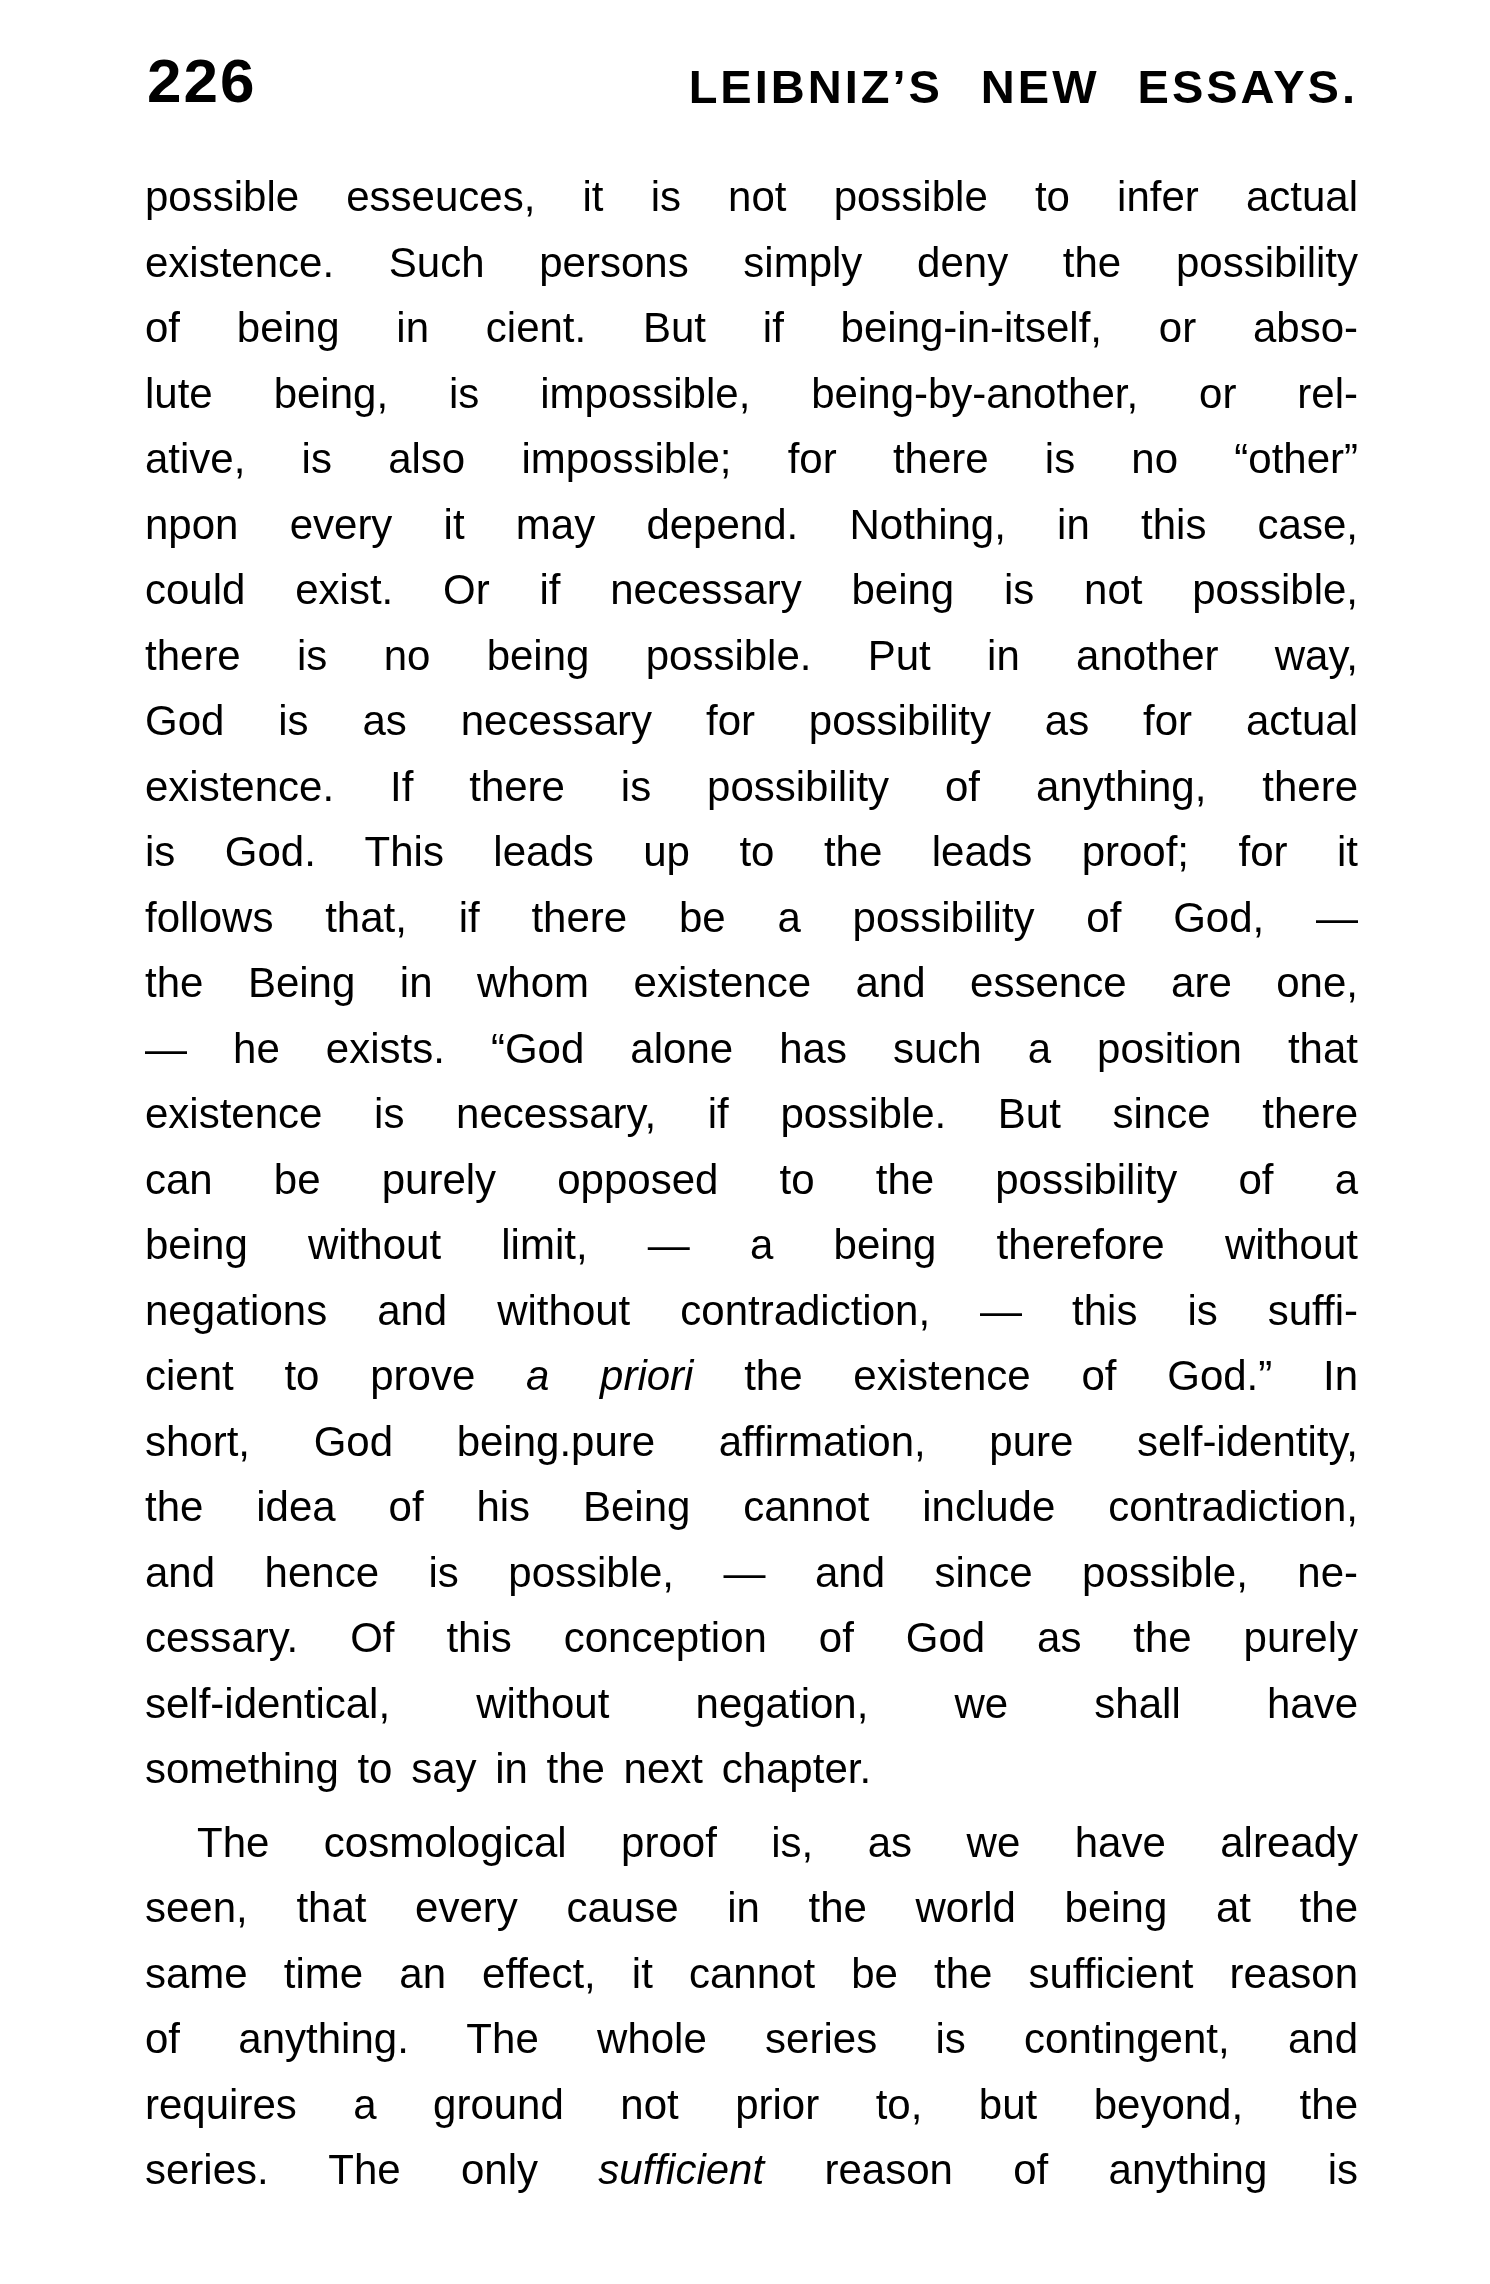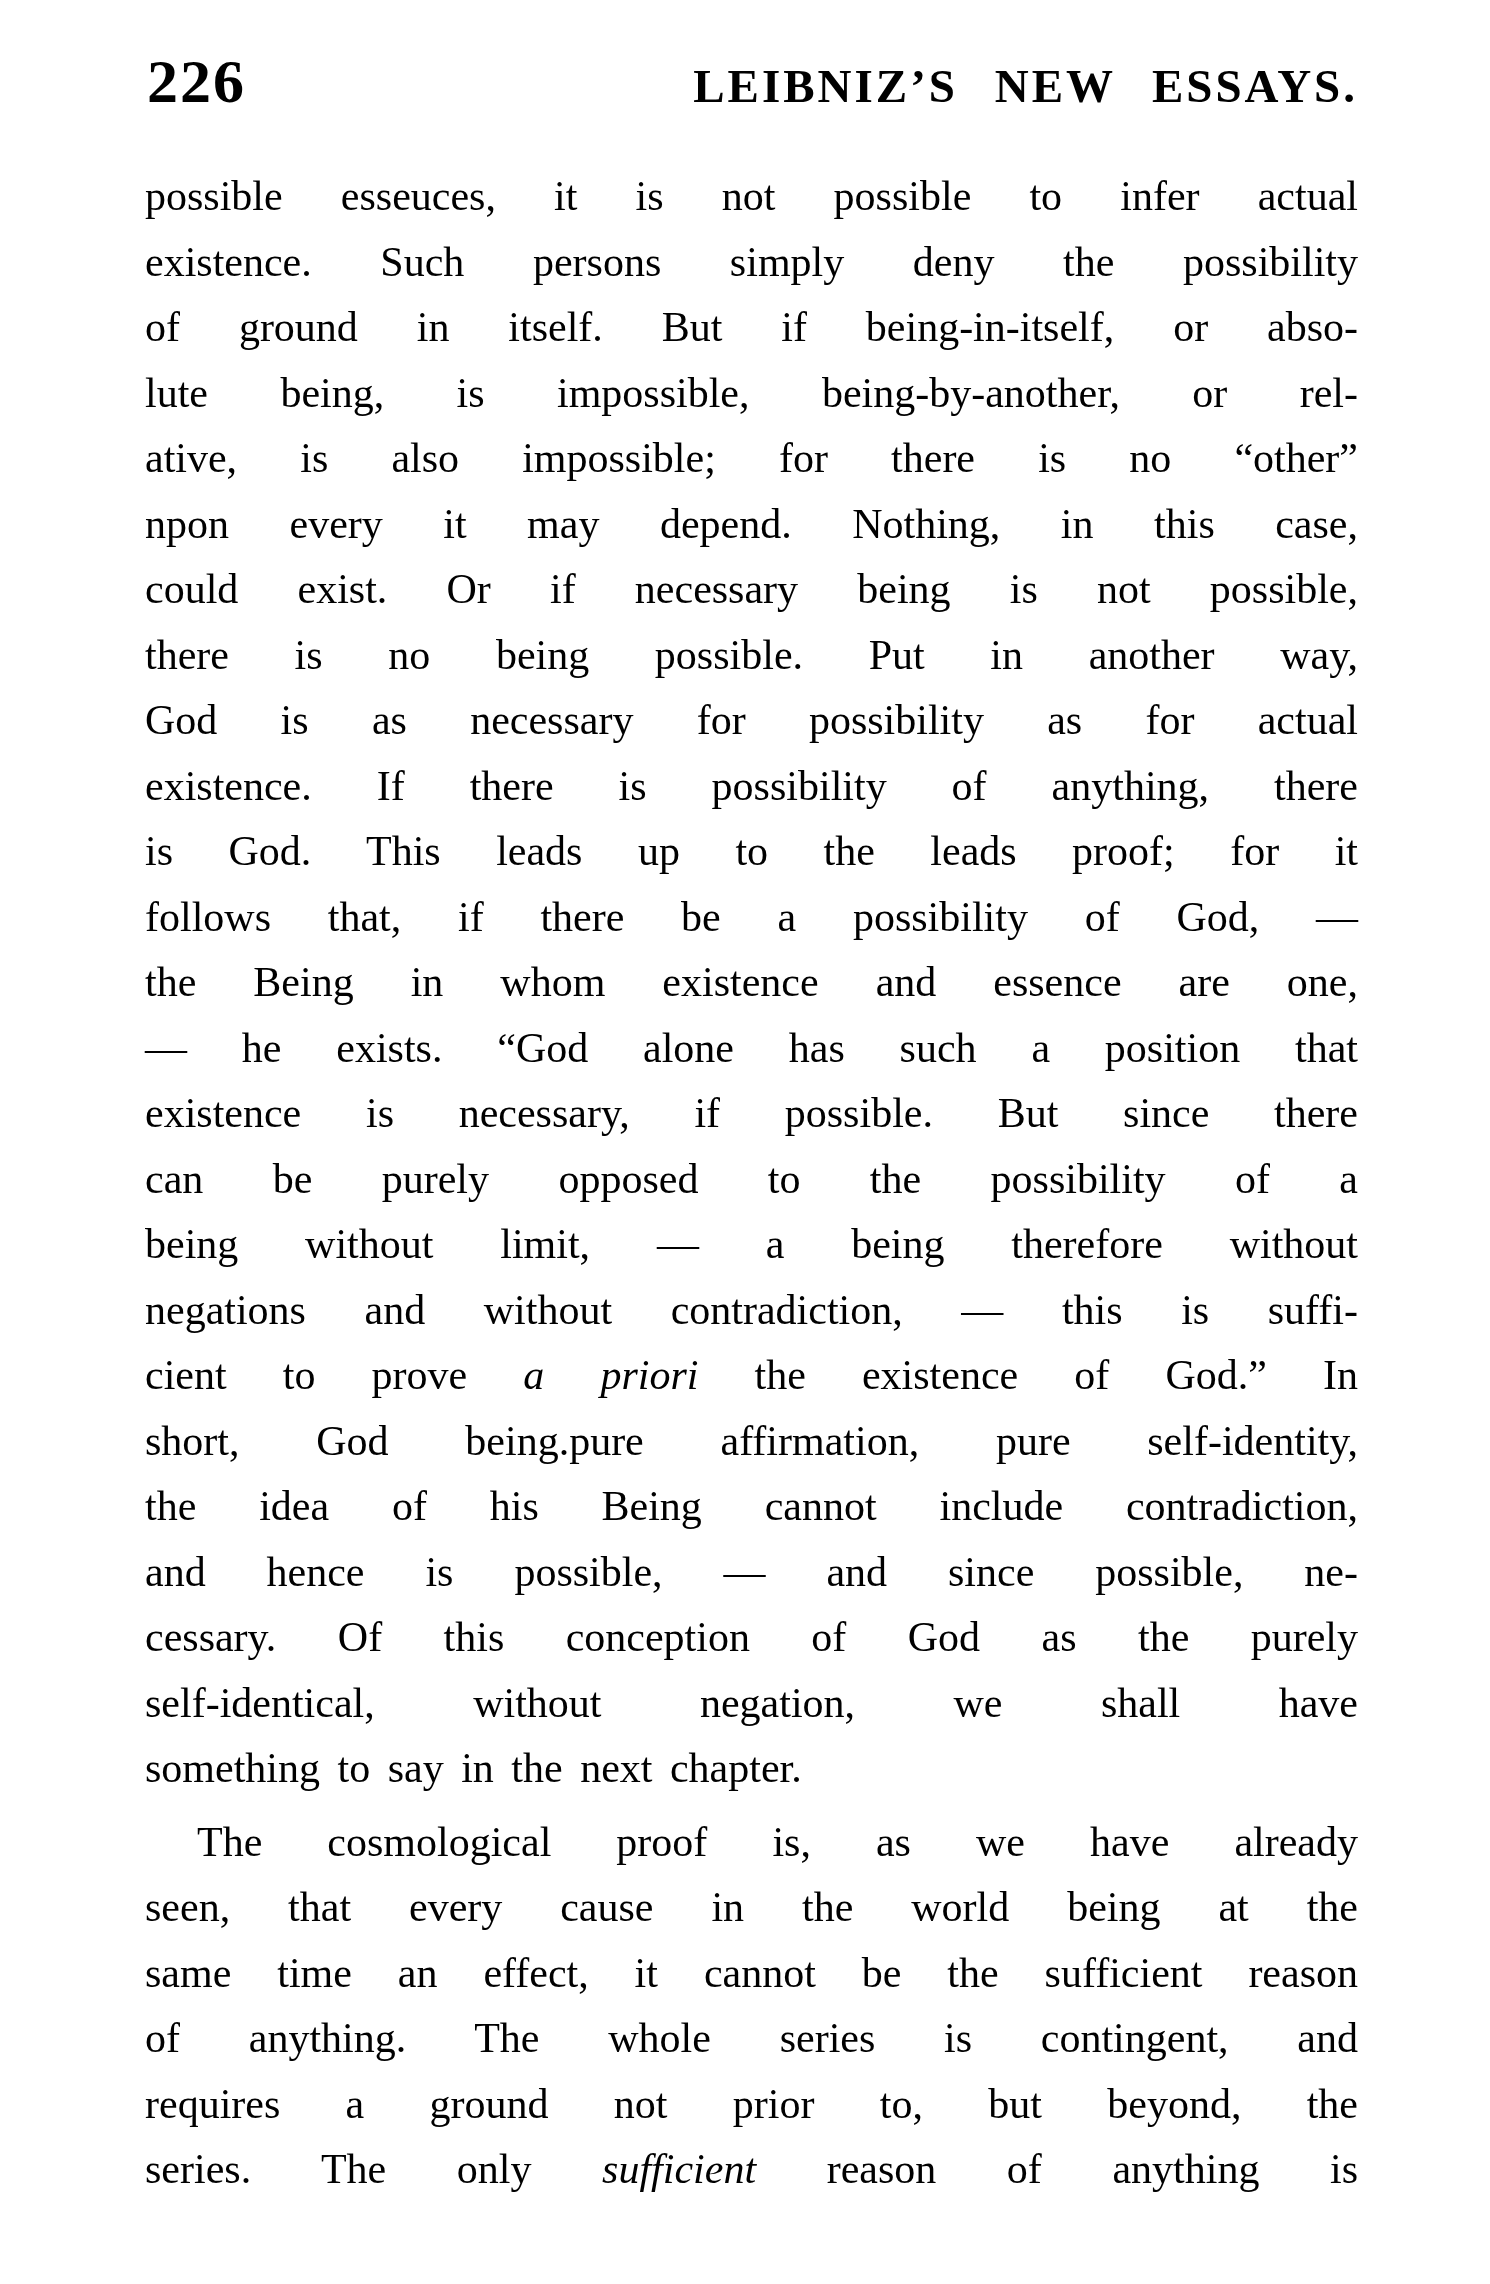--- a/index.html
+++ b/index.html
@@ -6,21 +6,21 @@
     margin: 0;
     padding: 0;
     background: #ffffff;
   }
   .page {
     position: relative;
     width: 1458px;
     height: 2284px;
     background: #ffffff;
     color: #000000;
-    font-family: Liberation Serif, serif;
+    font-family: Liberation Sans, sans-serif;
     overflow: hidden;
   }
   .page-header {
     position: absolute;
     left: 0;
     top: 0;
     width: 100%;
     height: 130px;
   }
   .page-number {
@@ -75,21 +75,21 @@
 <body>
 
 <div class="page">
   <div class="page-header">
     <span class="page-number">226</span>
     <span class="running-title">LEIBNIZ’S NEW ESSAYS.</span>
   </div>
   <div class="text-block">
       <div class="line"><span>possible esseuces, it is not possible to infer actual</span></div>
       <div class="line"><span>existence.  Such persons simply deny the possibility</span></div>
-      <div class="line"><span>of ground in itself.  But if being-in-itself, or abso-</span></div>
+      <div class="line"><span>of being in cient.  But if being-in-itself, or abso-</span></div>
       <div class="line"><span>lute being, is impossible, being-by-another, or rel-</span></div>
       <div class="line"><span>ative, is also impossible; for there is no “other”</span></div>
       <div class="line"><span>npon every it may depend.  Nothing, in this case,</span></div>
       <div class="line"><span>could exist.  Or if necessary being is not possible,</span></div>
       <div class="line"><span>there is no being possible.  Put in another way,</span></div>
       <div class="line"><span>God is as necessary for possibility as for actual</span></div>
       <div class="line"><span>existence.  If there is possibility of anything, there</span></div>
       <div class="line"><span>is God.  This leads up to the leads proof; for it</span></div>
       <div class="line"><span>follows that, if there be a possibility of God, —</span></div>
       <div class="line"><span>the Being in whom existence and essence are one,</span></div>

